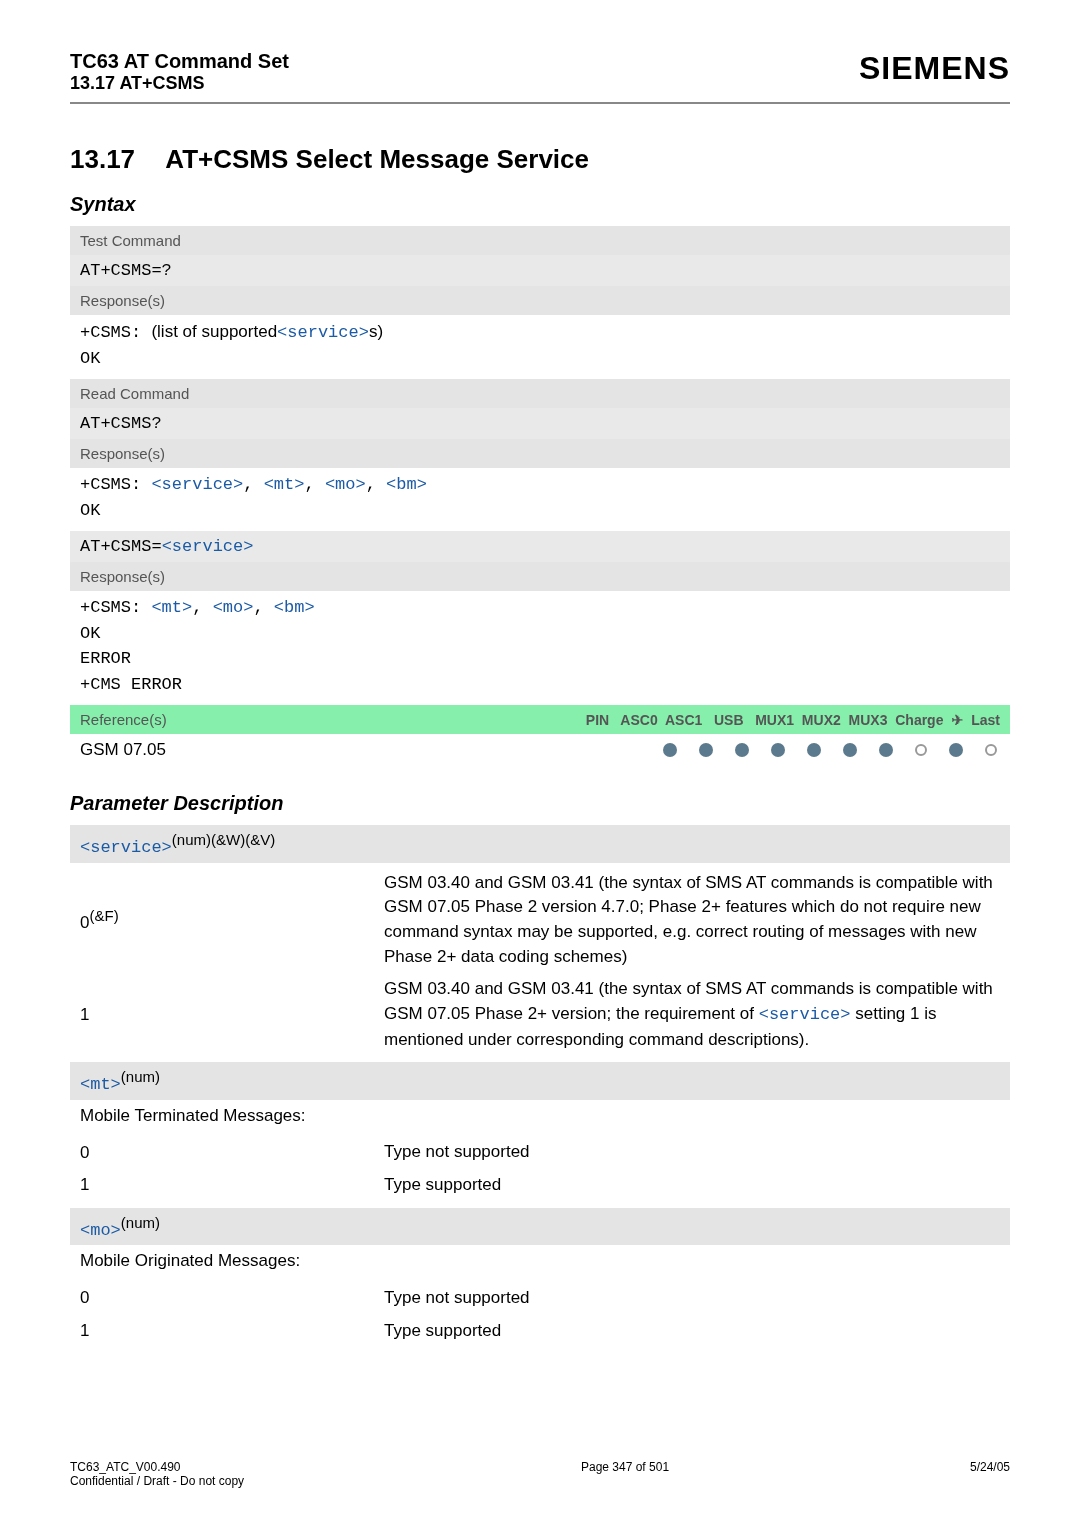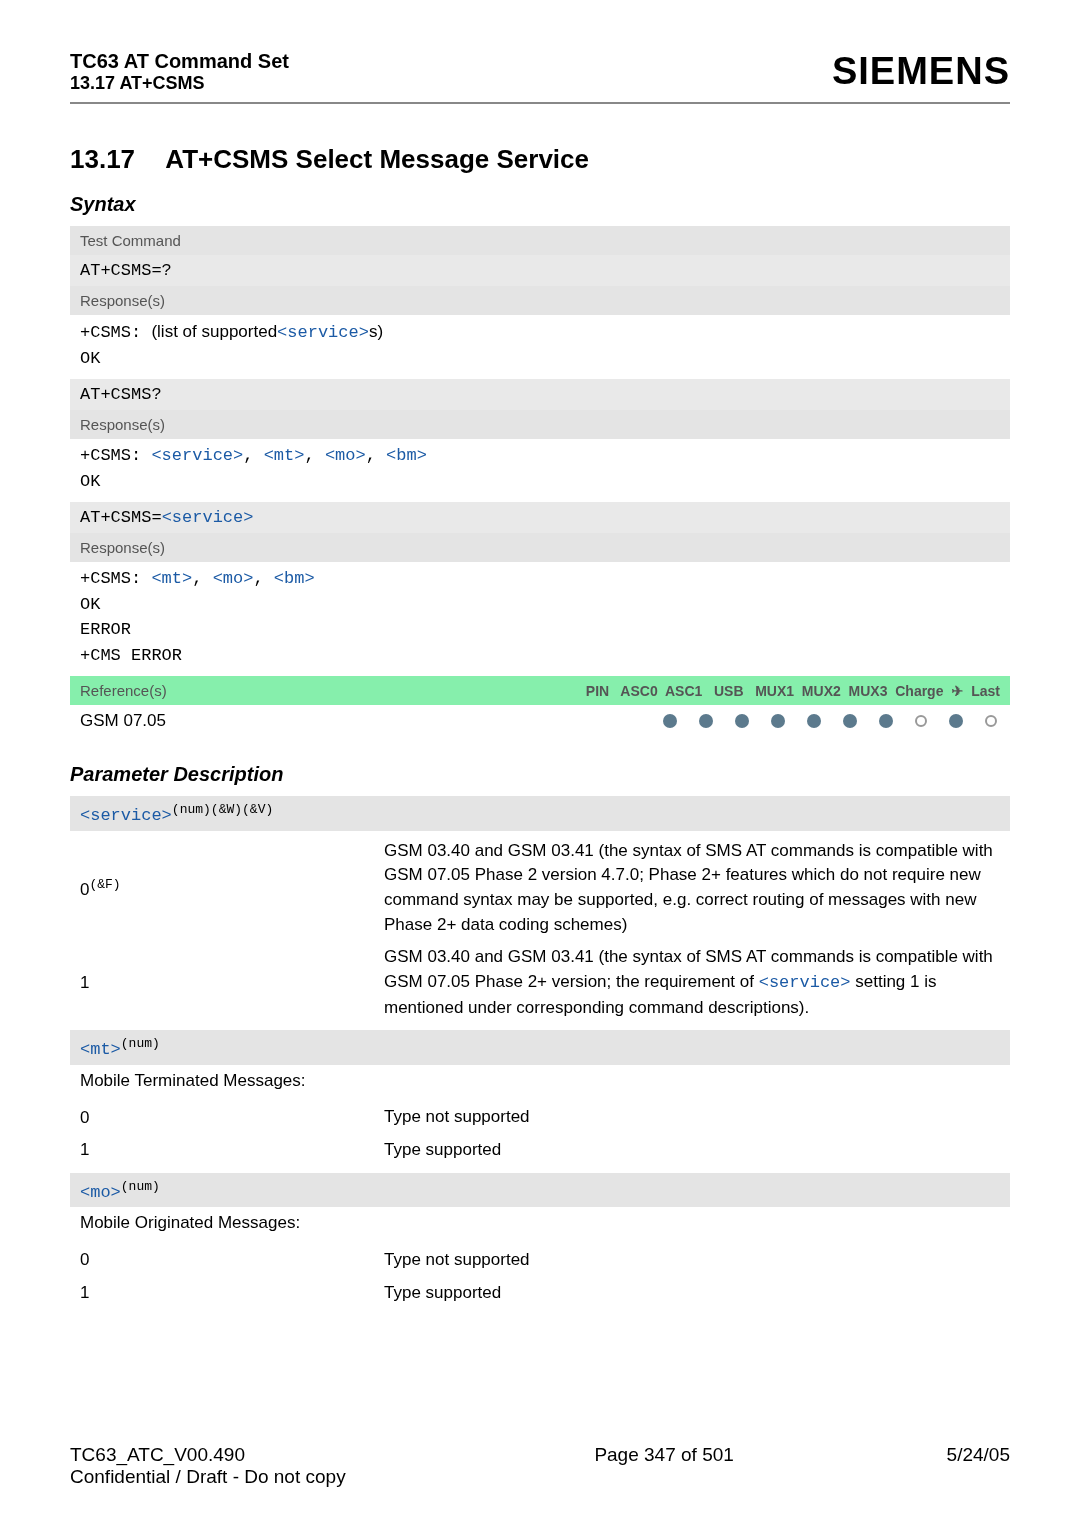--- a/index.html
+++ b/index.html
@@ -22,21 +22,21 @@
     border-bottom: 2px solid #888;
     padding-bottom: 8px;
     margin-bottom: 40px;
   }
   .header-left { font-size: 20px; }
   .header-title { font-weight: bold; }
   .header-sub { font-weight: bold; font-size: 18px; }
   .header-right {
     font-family: Arial, sans-serif;
     font-weight: 900;
-    font-size: 38px;
+    font-size: 32px;
     letter-spacing: 1px;
   }
   h1.section {
     font-size: 26px;
     font-weight: bold;
     margin: 28px 0 18px 0;
   }
   .section-num { margin-right: 24px; }
   h2.subhead {
     font-style: italic;
@@ -109,21 +109,21 @@
     border: 2px solid #999;
     width: 12px; height: 12px;
   }
   .param-box {
     background: #e4e4e4;
     padding: 6px 10px;
     font-family: "Courier New", monospace;
     font-size: 17px;
     margin-top: 6px;
   }
-  .param-sup { font-size: 13px; vertical-align: super; font-family: Liberation Mono, monospace; }
+  .param-sup { font-size: 15px; vertical-align: super; font-family: Liberation Sans, sans-serif; }
   .param-table {
     width: 100%;
     margin-top: 4px;
   }
   .param-tr {
     display: flex;
     align-items: center;
     padding: 4px 10px;
     gap: 44px;
   }
@@ -141,21 +141,21 @@
     transform: rotate(0deg);
     font-size: 14px;
   }
   .footer {
     position: absolute;
     bottom: 40px;
     left: 70px;
     right: 70px;
     display: flex;
     justify-content: space-between;
-    font-size: 19px;
+    font-size: 12px;
   }
   .footer-left { text-align: left; }
   .footer-center { text-align: center; margin-left: 36px; }
   .footer-right { text-align: right; }
   .spacer { height: 12px; }
 </style>
 </head>
 <body>
 
 <div class="page">
@@ -179,20 +179,21 @@
     <div class="row-gray-label">Test Command</div>
     <div class="row-gray-code">AT+CSMS=?</div>
     <div class="row-gray-label">Response(s)</div>
     <div class="row-white-code">
       <span>+CSMS: </span><span style="font-family:Arial">(list of supported</span><span class="code-link">&lt;service&gt;</span><span style="font-family:Arial">s)</span><br>
       <span>OK</span>
     </div>
   </div>
 
   <div class="block">
+    <div class="row-gray-label">Read Command</div>
     <div class="row-gray-code">AT+CSMS?</div>
     <div class="row-gray-label">Response(s)</div>
     <div class="row-white-code">
       <span>+CSMS: </span><span class="code-link">&lt;service&gt;</span>, <span class="code-link">&lt;mt&gt;</span>, <span class="code-link">&lt;mo&gt;</span>, <span class="code-link">&lt;bm&gt;</span><br>
       <span>OK</span>
     </div>
   </div>
 
   <div class="block">
     <div class="row-gray-code">

